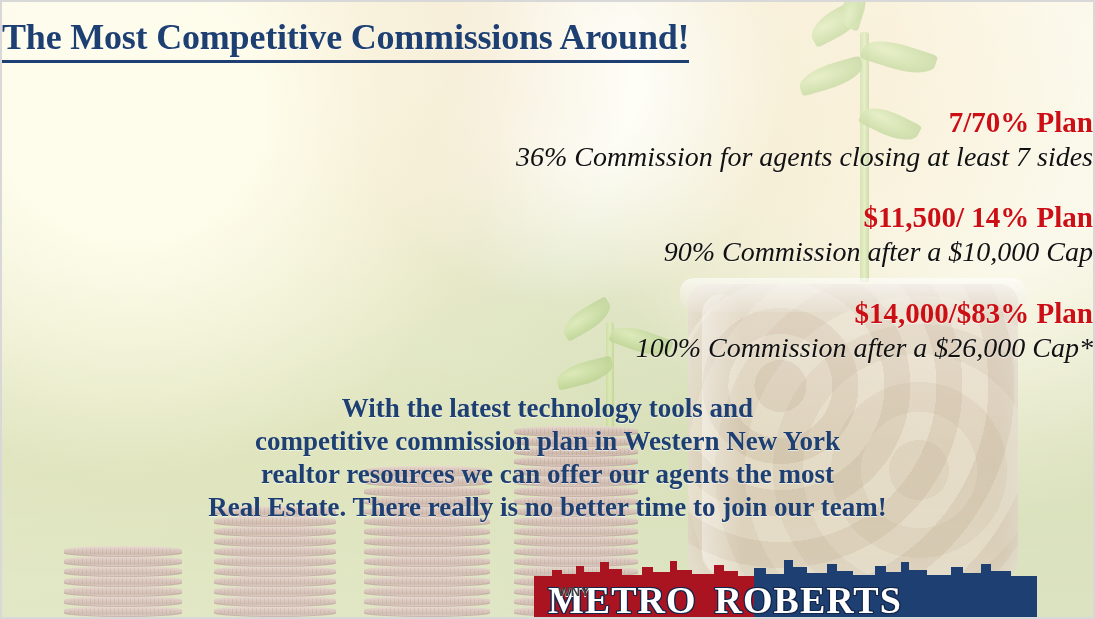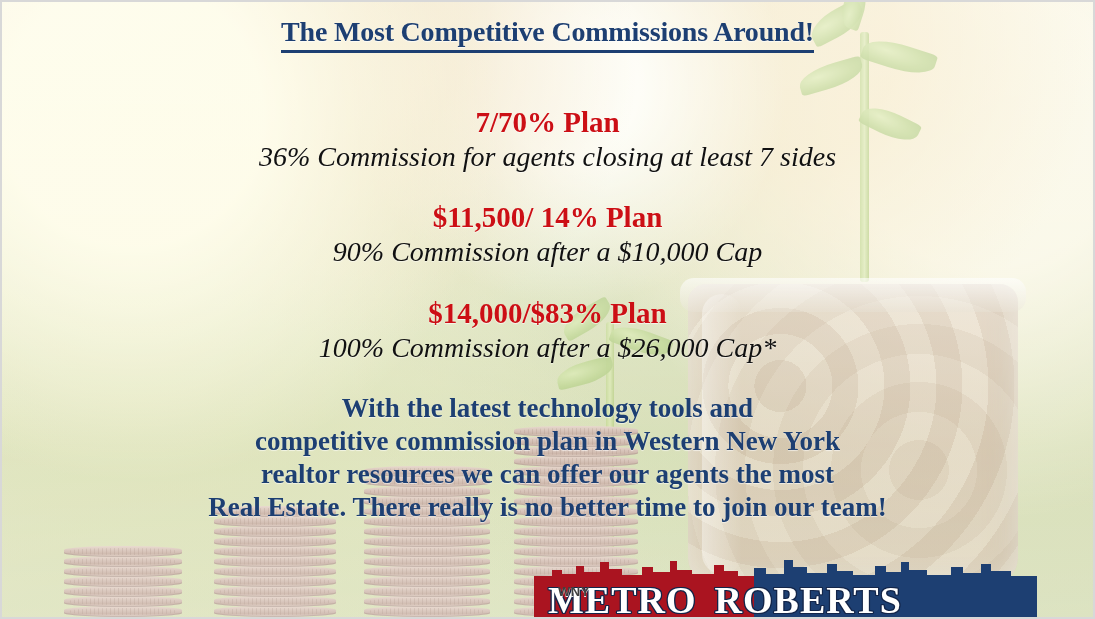--- a/index.html
+++ b/index.html
@@ -91,33 +91,32 @@
   
   .wash {
     background: linear-gradient(180deg, rgba(255,255,255,.42) 0%, rgba(255,255,255,.34) 45%, rgba(255,255,255,.22) 72%, rgba(255,255,255,.30) 100%);
   }
 
   
   .content { position:absolute; inset:0; }
 
   .headline {
     position:absolute; top:14px; left:0; right:0;
-    text-align:center;
-    font-size: 28px;
+    font-size: 36px;
     font-weight: bold;
     color: #1d3f72;
     letter-spacing: -0.2px;
     text-shadow: 0 1px 1px rgba(255,255,255,.75);
   }
   .headline .ul {
     border-bottom: 3px solid #1d3f72;
     padding-bottom: 3px;
   }
 
-  .plan { position:absolute; left:0; right:0; text-align:center; }
+  .plan { position:absolute; left:0; right:0; text-align:right; }
   .plan-title {
     font-size: 29px;
     font-weight: bold;
     color: #c8102e;
     color: #cc0f15;
     text-shadow: 0 1px 1px rgba(255,255,255,.7);
     line-height: 1.05;
   }
   .plan-sub {
     font-size: 28px;

